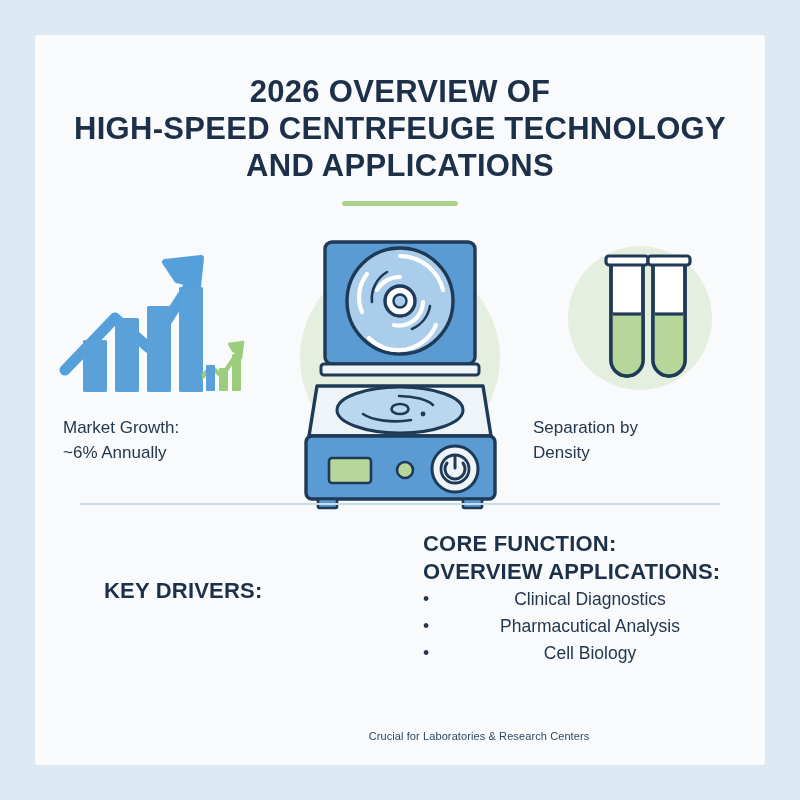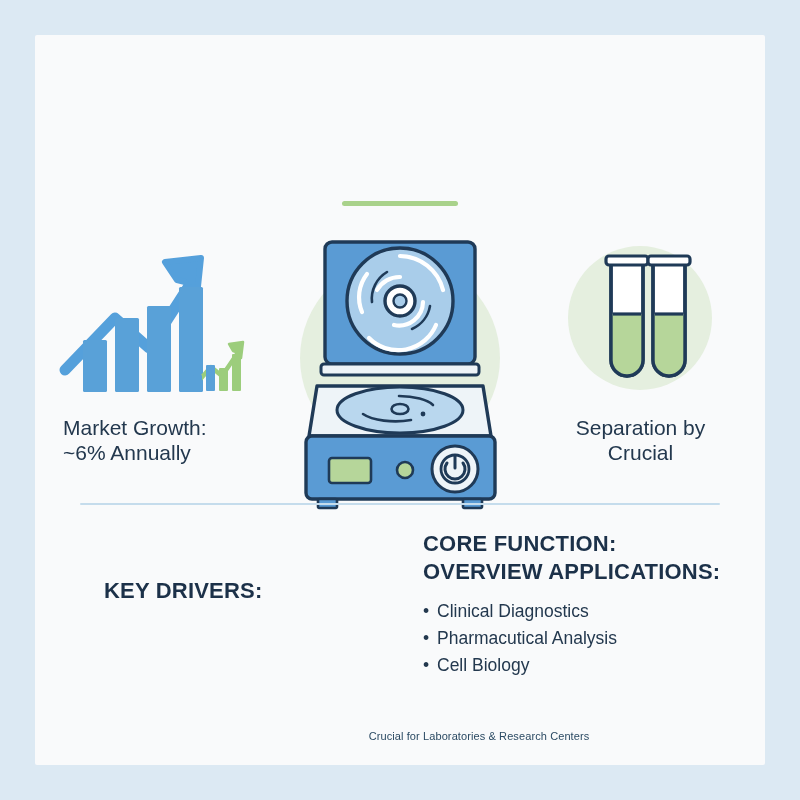--- a/index.html
+++ b/index.html
@@ -81,27 +81,27 @@
   #panel-sep    { left: 498px; width: 215px; }
 
   .panel-art {
     position: relative;
     width: 100%;
     height: 185px;
   }
 
   .panel-caption {
     color: #23384e;
-    font-size: 21px;
+    font-size: 17px;
     line-height: 25px;
     font-family: "Liberation Sans", sans-serif;
   }
 
   #panel-growth .panel-caption { text-align: left; padding-left: 10px; }
-  #panel-sep    .panel-caption { text-align: center; }
+  #panel-sep    .panel-caption { }
 
   .caption-line { display: block; }
 
   
   #divider {
     position: absolute;
     left: 45px;
     top: 468px;
     width: 640px;
     height: 2px;
@@ -126,21 +126,21 @@
     color: #1c3149;
     font-family: "Liberation Sans Narrow", "Liberation Sans", sans-serif;
     font-weight: bold;
     font-size: 22px;
     line-height: 28px;
     letter-spacing: 0.2px;
   }
 
   #col-drivers .col-heading { margin-top: 47px; margin-left: 16px; }
 
-  .bullet-list { list-style: none; margin-top: 12px; }
+  .bullet-list { list-style: none; margin-top: 0; text-align: center; }
 
   .bullet-item {
     color: #23384e;
     font-size: 17.5px;
     line-height: 27px;
     padding-left: 14px;
     position: relative;
     white-space: nowrap;
   }
 
@@ -166,20 +166,25 @@
   }
 
   svg { display: block; overflow: visible; }
 </style>
 </head>
 <body>
 
 <div id="stage">
   <div id="card">
 
+    <div id="title-block">
+      <div class="title-line">2026 OVERVIEW OF</div>
+      <div class="title-line">HIGH-SPEED CENTRFEUGE TECHNOLOGY</div>
+      <div class="title-line">AND APPLICATIONS</div>
+    </div>
     <div id="title-rule"></div>
 
     <div id="panels">
 
       <div class="panel" id="panel-growth">
         <div class="panel-art">
           <svg width="215" height="185" viewBox="0 0 215 185">
 
             <g fill="none" stroke="#55a0db" stroke-width="11" stroke-linecap="round" stroke-linejoin="round">
               <path d="M12,140 L62,88 L96,118 L136,56"></path>
@@ -289,21 +294,21 @@
               </clipPath>
               <rect x="116" y="84" width="42" height="68" fill="#b6d69a" clip-path="url(#clipR)"></rect>
               <path d="M120,32 L120,130 a16,16 0 0 0 32,0 L152,32" fill="none" stroke="#1f3a57" stroke-width="3.4" stroke-linejoin="round"></path>
               <line x1="122" y1="84" x2="150" y2="84" stroke="#1f3a57" stroke-width="3.2"></line>
               <rect x="115" y="26" width="42" height="9" rx="3" fill="#ffffff" stroke="#1f3a57" stroke-width="3.2"></rect>
             </g>
           </svg>
         </div>
         <div class="panel-caption">
           <span class="caption-line">Separation by</span>
-          <span class="caption-line">Crucial</span>
+          <span class="caption-line">Density</span>
         </div>
       </div>
     </div>
 
     <div id="divider"></div>
 
     <div id="lower">
 
       <div class="col" id="col-drivers">
         <div class="col-heading">KEY DRIVERS:</div>

